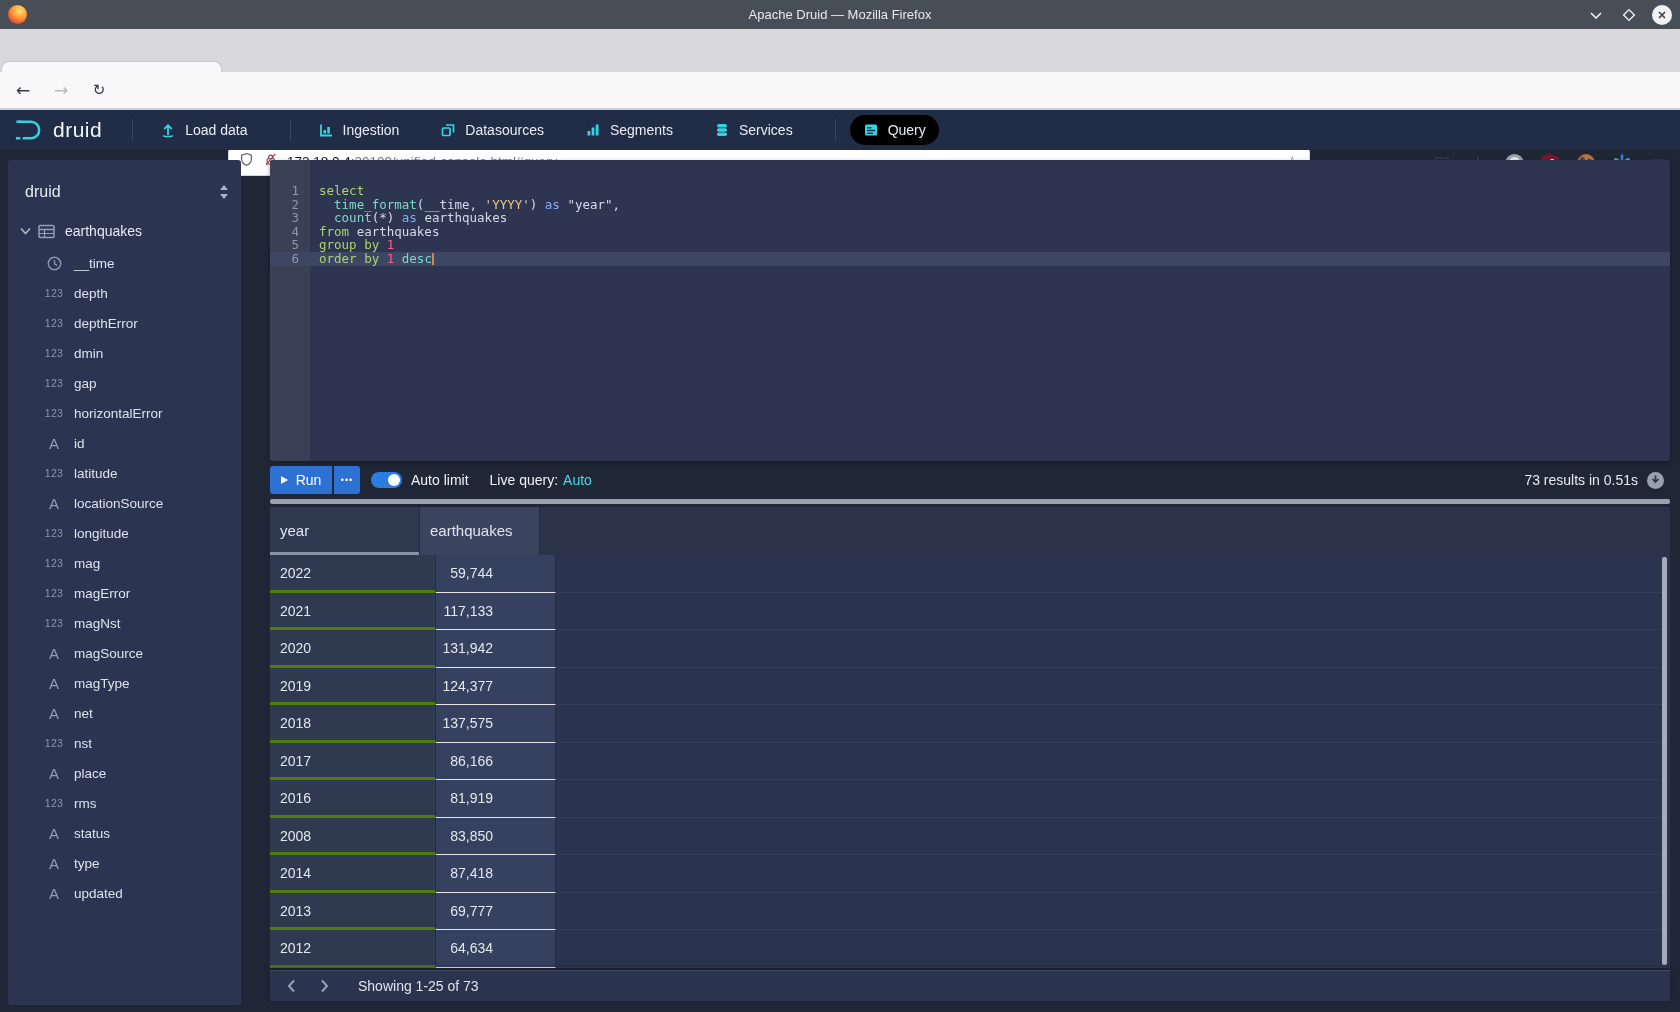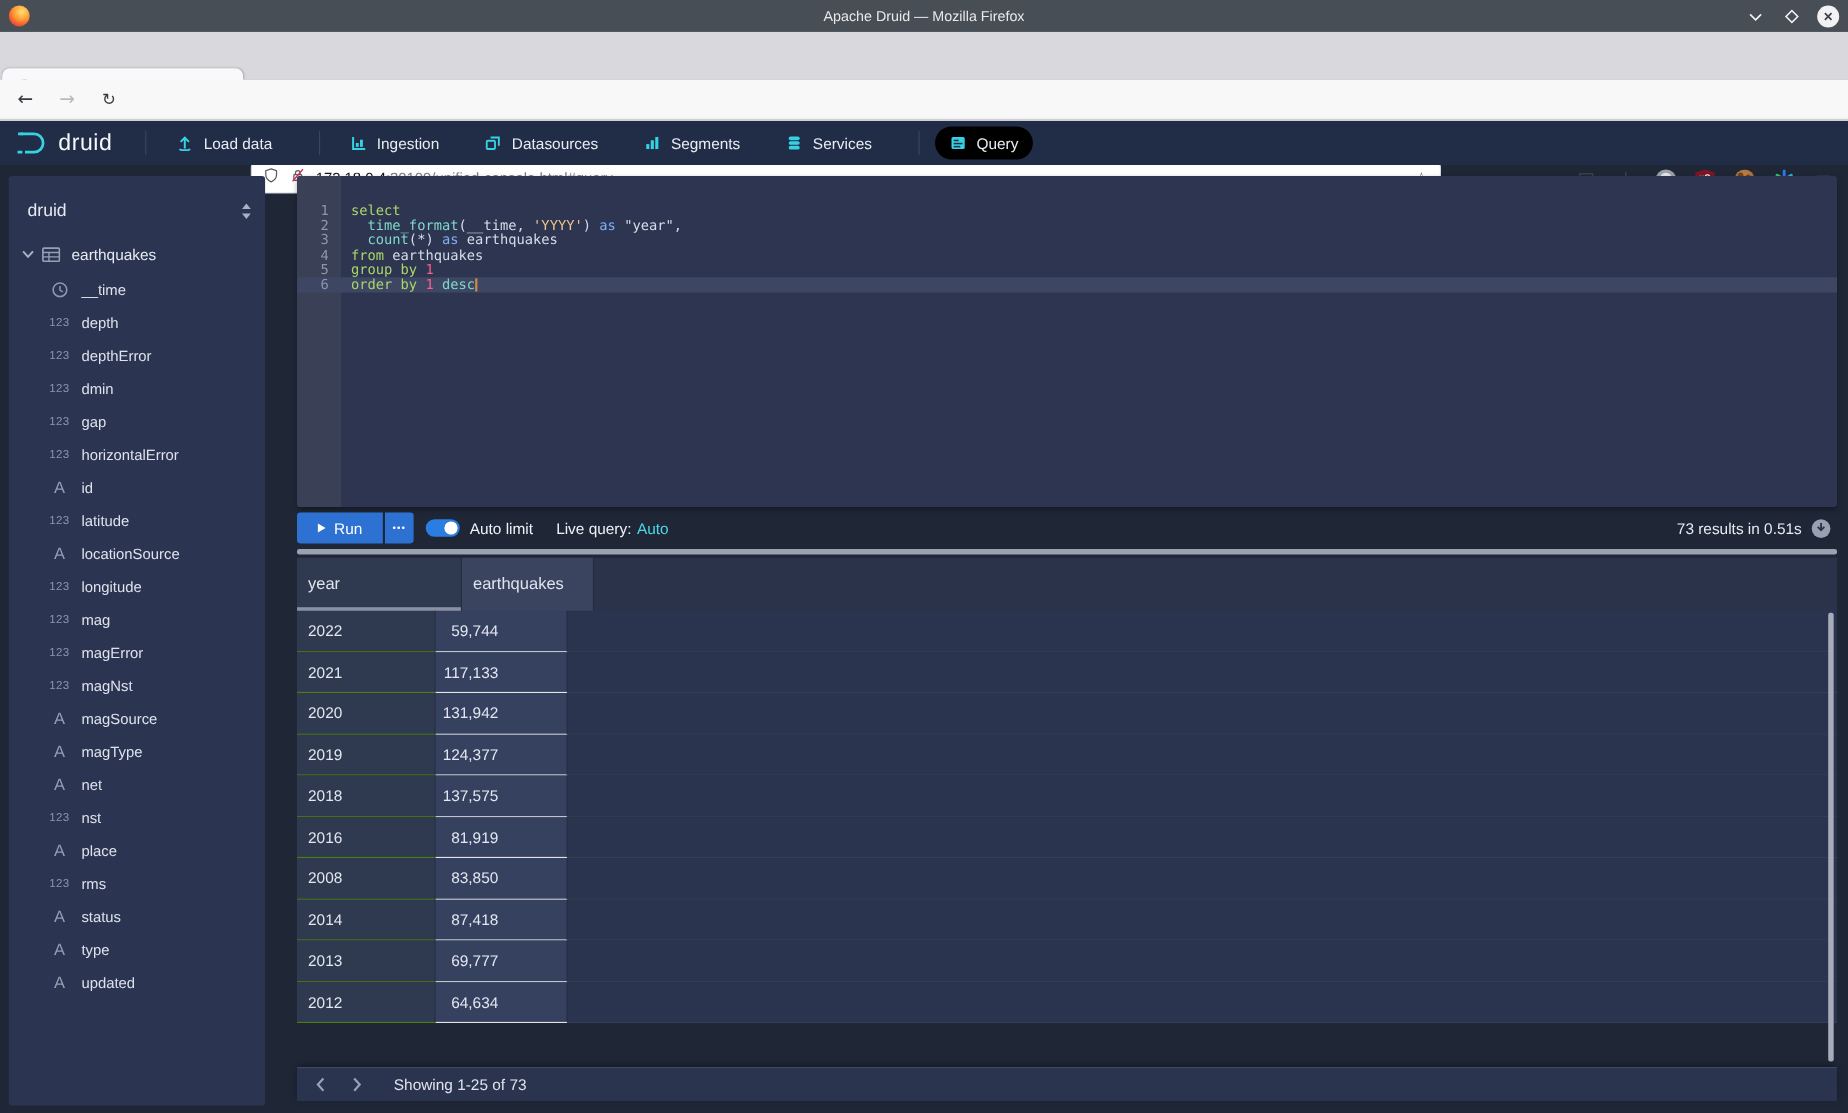--- a/index.html
+++ b/index.html
@@ -101,21 +101,21 @@
   .ed-row{position:relative;display:flex;height:13.6px;}
   .ed-row.active{background:var(--bg-activeline);}
   .ed-num{width:40px;padding-right:11px;text-align:right;color:#8e96aa;flex:none;}
   .ed-code{white-space:pre;padding-left:9px;color:#d4dbe8;}
   .tk-kw{color:#abd56b;} .tk-fn{color:#7fd9cb;} .tk-str{color:#eac78b;}
   .tk-num{color:#ff5c8a;} .tk-op{color:#7fb0f5;}
   #cursor{display:inline-block;width:2px;height:12px;background:#cf8a4a;vertical-align:-2px;}
 
   
   #runbar{left:270px;top:466px;width:1400px;height:28px;display:flex;align-items:center;}
-  #run-btn{width:78px;height:28px;background:var(--blue);border-radius:3px 0 0 3px;
+  #run-btn{width:62px;height:28px;background:var(--blue);border-radius:3px 0 0 3px;
     display:flex;align-items:center;justify-content:center;gap:8px;color:#fff;font-size:14px;}
   #run-play{width:0;height:0;border-left:7px solid #fff;border-top:4.5px solid transparent;
     border-bottom:4.5px solid transparent;}
   #more-btn{width:26px;height:28px;background:var(--blue);border-radius:0 3px 3px 0;margin-left:2px;
     color:#fff;font-size:9px;letter-spacing:1px;display:flex;align-items:center;justify-content:center;}
   #switch{margin-left:11px;width:31px;height:16px;border-radius:8px;background:#2a7de1;position:relative;}
   #switch::after{content:"";position:absolute;right:2px;top:2px;width:12px;height:12px;
     border-radius:50%;background:#fff;}
   #auto-limit{margin-left:9px;font-size:14px;color:#eef1f6;}
   #live-query{margin-left:21px;font-size:14px;color:#eef1f6;}
@@ -129,21 +129,21 @@
   #grid-header{left:270px;top:507px;width:1400px;height:48px;display:flex;}
   .hc{height:49px;line-height:48px;font-size:15px;color:#dfe4ee;padding-left:10px;
       border-right:1px solid #232c42;position:relative;}
   #hc-year{width:150px;background:var(--row-year);}
   #hc-year::after{content:"";position:absolute;left:0;right:0;bottom:0;height:4px;background:#8a91a5;}
   #hc-eq{width:120px;background:var(--hdr-eq);}
   #hc-fill{flex:1;background:#2a3349;border-right:none;}
   #grid-rows{left:270px;top:555px;width:1400px;height:415px;overflow:hidden;}
   .g-row{display:flex;height:37.5px;}
   .gc{height:37.5px;line-height:37.5px;font-size:14px;color:#e3e7ef;border-right:1px solid #232c42;}
-  .gc-year{width:126px;background:var(--row-year);padding-left:10px;border-bottom:1px solid #4d7c0f;}
+  .gc-year{width:166px;background:var(--row-year);padding-left:10px;border-bottom:3px solid #4d7c0f;}
   .gc-eq{width:120px;background:var(--row-eq);text-align:right;padding-right:62px;border-bottom:1px solid #e5e5e5;}
   .gc-fill{flex:1;background:var(--row-fill);border-right:none;border-bottom:1px solid #363e55;}
   #vscroll{left:1662px;top:557px;width:5px;height:408px;background:#a6acba;border-radius:2px;}
 
   
   #tfooter{left:270px;top:970px;width:1400px;height:31px;background:var(--row-fill);
     border-top:1px solid #404862;box-shadow:0 -2px 6px rgba(0,0,0,.3);
     display:flex;align-items:center;padding-left:8px;}
   .pg-btn{width:26px;height:26px;display:flex;align-items:center;justify-content:center;margin-right:7px;}
   #showing-label{margin-left:14px;font-size:14px;color:#dfe3ed;}
@@ -526,20 +526,25 @@
       <div class="gc gc-year">2019</div>
       <div class="gc gc-eq">124,377</div>
       <div class="gc gc-fill"></div>
     </div>
     <div class="g-row">
       <div class="gc gc-year">2018</div>
       <div class="gc gc-eq">137,575</div>
       <div class="gc gc-fill"></div>
     </div>
     <div class="g-row">
+      <div class="gc gc-year">2017</div>
+      <div class="gc gc-eq">86,166</div>
+      <div class="gc gc-fill"></div>
+    </div>
+    <div class="g-row">
       <div class="gc gc-year">2016</div>
       <div class="gc gc-eq">81,919</div>
       <div class="gc gc-fill"></div>
     </div>
     <div class="g-row">
       <div class="gc gc-year">2008</div>
       <div class="gc gc-eq">83,850</div>
       <div class="gc gc-fill"></div>
     </div>
     <div class="g-row">

